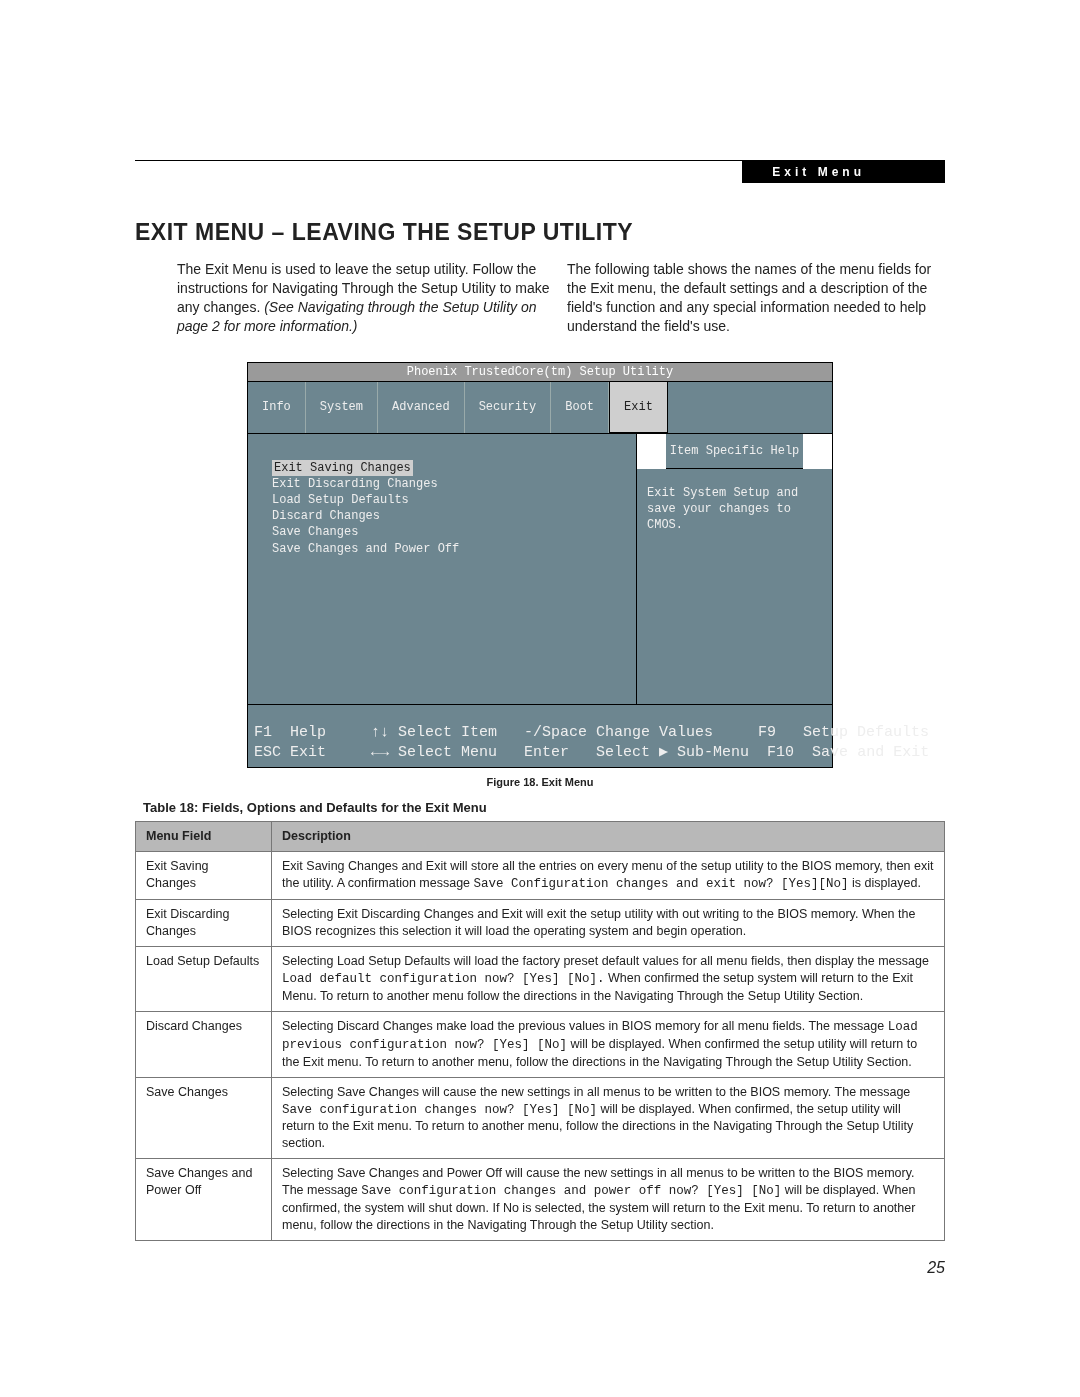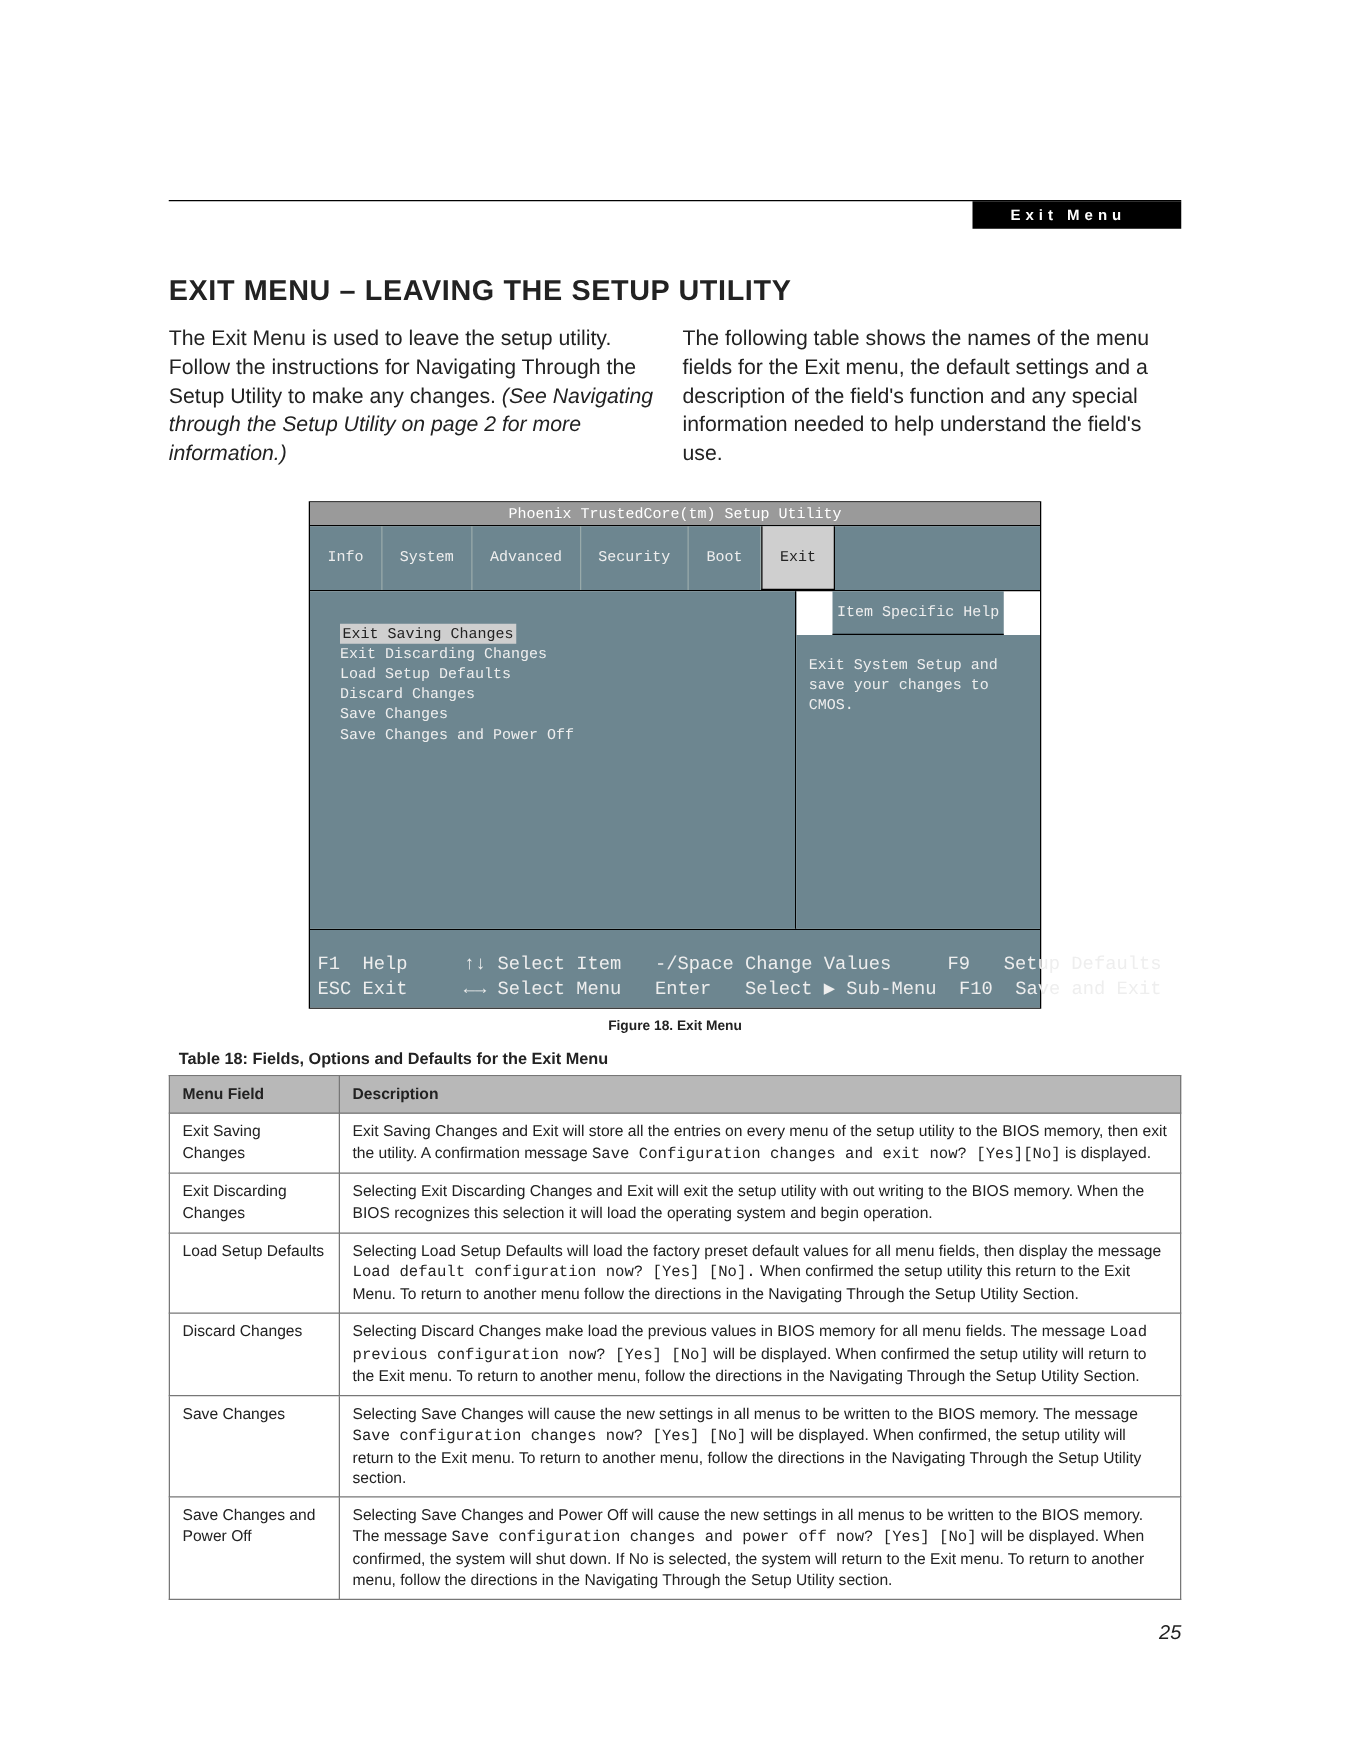--- a/index.html
+++ b/index.html
@@ -24,36 +24,37 @@
     width: 100%;
     display: flex;
     justify-content: flex-end;
     margin-bottom: 36px;
   }
   .black-label {
     background: #000;
     color: #fff;
     font-size: 12px;
     letter-spacing: 4px;
-    padding: 4px 44px 4px 30px;
+    padding: 4px 80px 4px 30px;
     font-weight: bold;
     white-space: nowrap;
   }
   h1 {
     font-size: 23px;
     font-weight: 700;
     letter-spacing: 0.5px;
     margin: 0 0 14px 0;
   }
   .two-col {
     display: flex;
     gap: 12px;
-    font-size: 17px;
+    font-size: 14px;
     line-height: 1.35;
     margin-bottom: 26px;
+    margin-left: 42px;
   }
   .two-col > div { flex: 1; }
   .inline-italic { font-style: italic; }
   .bios-fig {
     width: 584px;
     margin: 0 auto 8px auto;
     border: 1px solid #000;
     font-family: "Courier New", monospace;
     font-size: 12px;
     color: #ddd;
@@ -233,21 +234,21 @@
       </tr>
       <tr>
         <td class="field">Exit Discarding Changes</td>
         <td>
           <span>Selecting Exit Discarding Changes and Exit will exit the setup utility with out writing to the BIOS memory. When the BIOS recognizes this selection it will load the operating system and begin operation.</span><span class="mono"></span><span></span>
         </td>
       </tr>
       <tr>
         <td class="field">Load Setup Defaults</td>
         <td>
-          <span>Selecting Load Setup Defaults will load the factory preset default values for all menu fields, then display the message </span><span class="mono">Load default configuration now? [Yes] [No].</span><span> When confirmed the setup utility this return to the Exit Menu. To return to another menu follow the directions in the Navigating Through the Setup Utility Section.</span>
+          <span>Selecting Load Setup Defaults will load the factory preset default values for all menu fields, then display the message </span><span class="mono">Load default configuration now? [Yes] [No].</span><span> When confirmed the setup system will return to the Exit Menu. To return to another menu follow the directions in the Navigating Through the Setup Utility Section.</span>
         </td>
       </tr>
       <tr>
         <td class="field">Discard Changes</td>
         <td>
           <span>Selecting Discard Changes make load the previous values in BIOS memory for all menu fields. The message </span><span class="mono">Load previous configuration now? [Yes] [No]</span><span> will be displayed. When confirmed the setup utility will return to the Exit menu. To return to another menu, follow the directions in the Navigating Through the Setup Utility Section.</span>
         </td>
       </tr>
       <tr>
         <td class="field">Save Changes</td>

